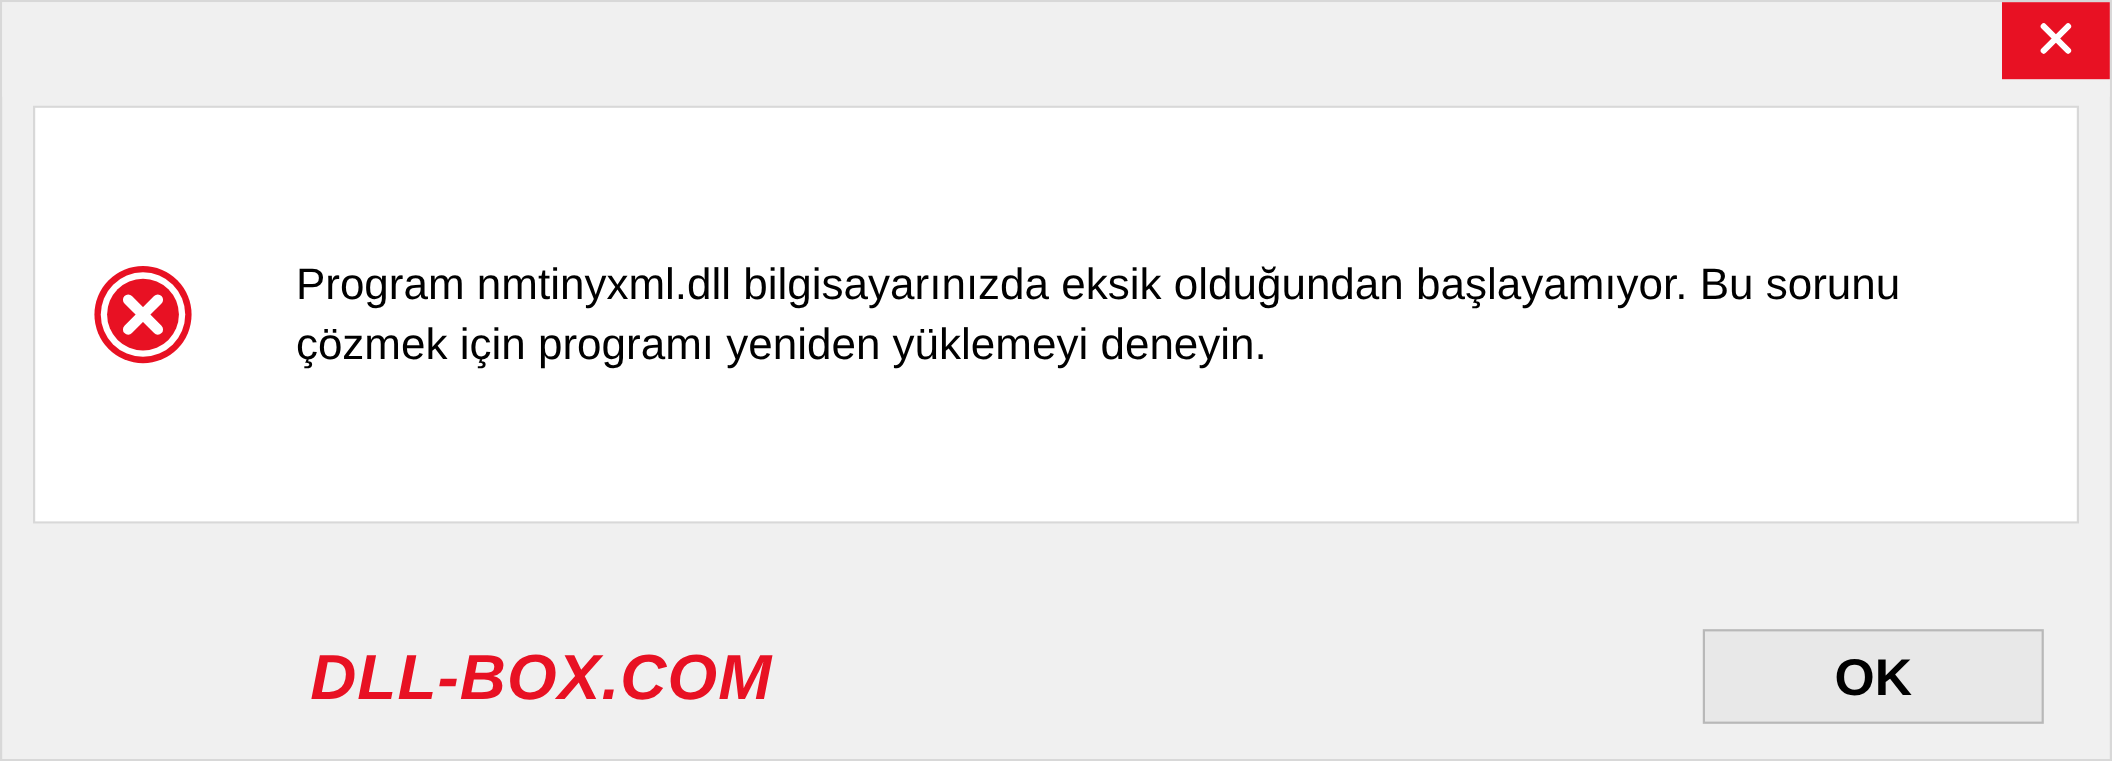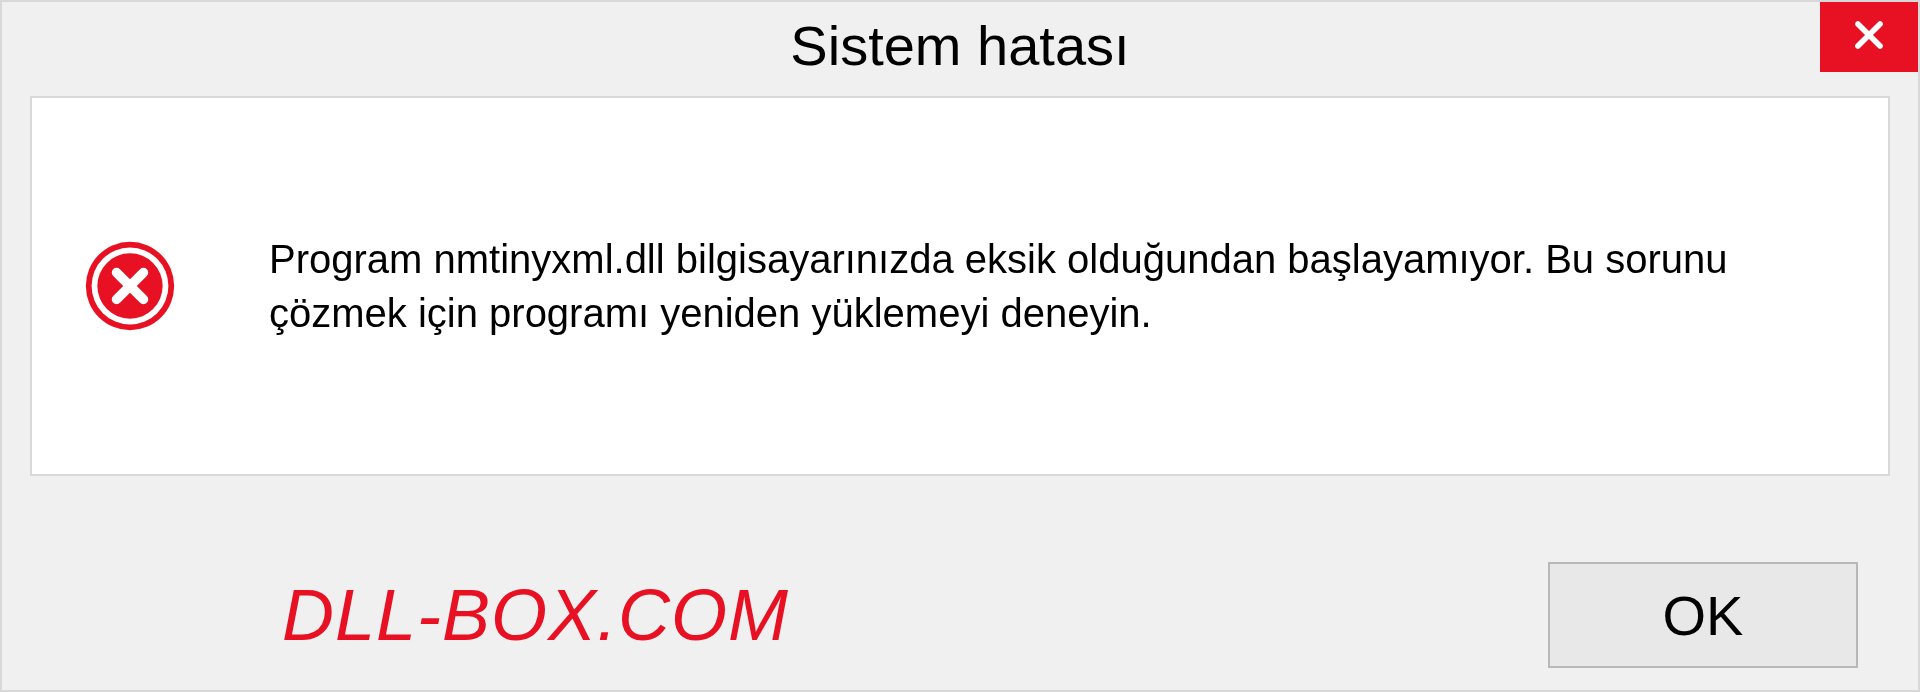--- a/index.html
+++ b/index.html
@@ -81,47 +81,47 @@
       bottom: 0;
       left: 0;
       right: 0;
       height: 150px;
       display: flex;
       align-items: center;
       justify-content: space-between;
       padding: 0 60px 0 280px;
     }
     .watermark {
-      font-size: 72px;
-      font-weight: 400;
+      font-size: 58px;
+      font-weight: 700;
       font-style: italic;
       color: #e81123;
       letter-spacing: 1px;
       font-family: Arial, sans-serif;
     }
     .ok-btn {
       width: 310px;
-      height: 106px;
+      height: 86px;
       background: #e8e8e8;
       border: 2px solid #b8b8b8;
-      font-size: 56px;
+      font-size: 47px;
       font-family: "Segoe UI", Arial, sans-serif;
       color: #000;
       cursor: pointer;
       display: flex;
       align-items: center;
       justify-content: center;
+      font-weight: bold;
     }
   </style>
 </head>
 <body>
 
 <div class="dialog">
   <div class="titlebar">
-    <div class="title">Sistem hatası</div>
     <div class="close-btn">
       <span>
         <svg viewBox="0 0 24 24" fill="none" stroke="#fff" stroke-width="3.5" stroke-linecap="round">
           <line x1="5" y1="5" x2="19" y2="19"></line>
           <line x1="19" y1="5" x2="5" y2="19"></line>
         </svg>
       </span>
     </div>
   </div>
 

